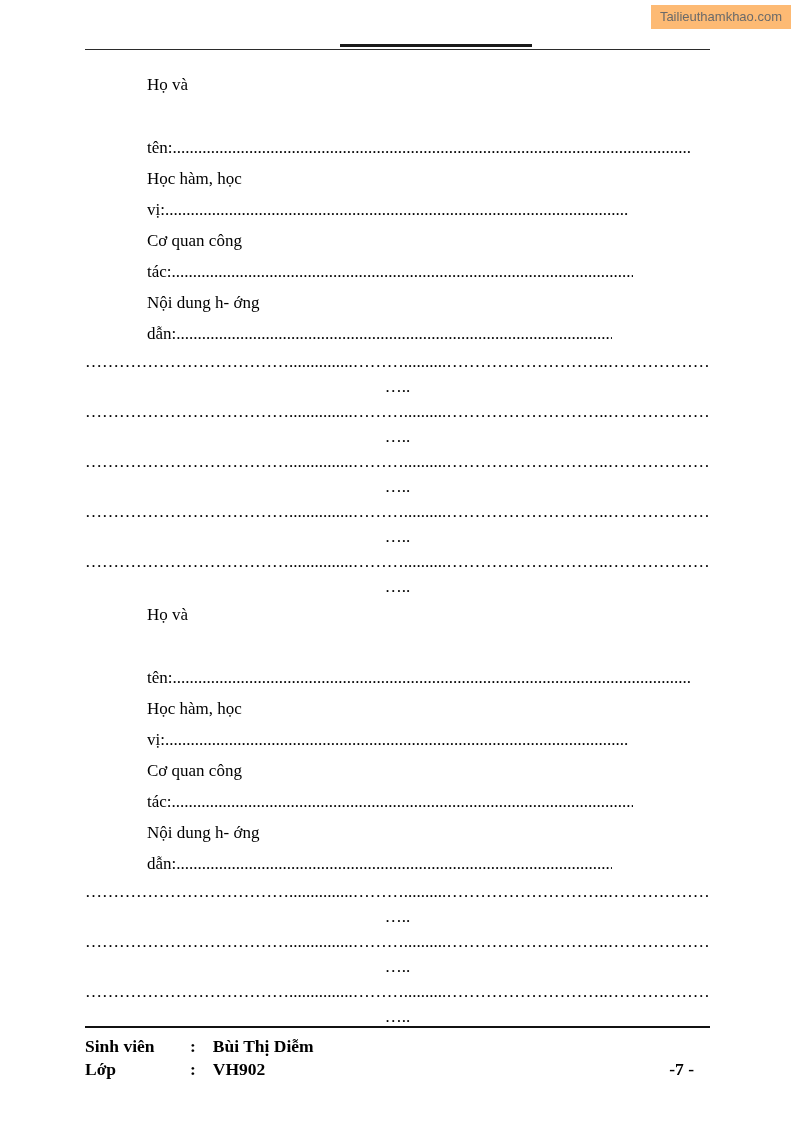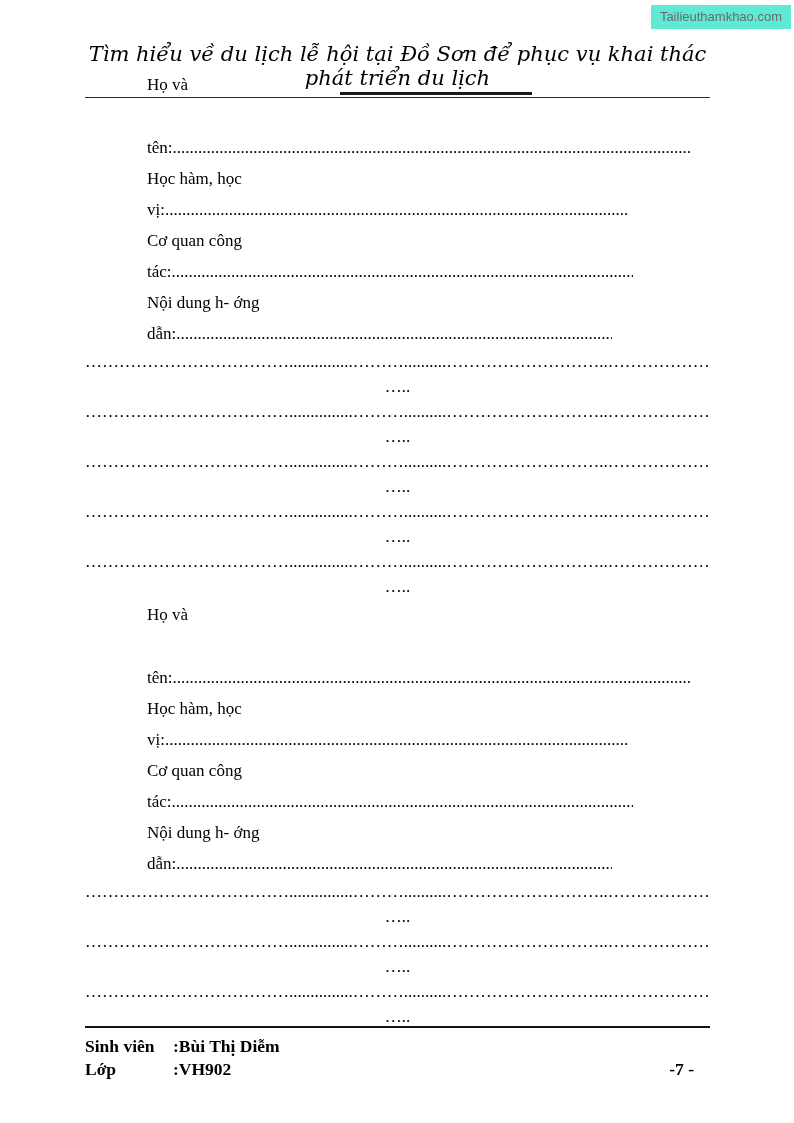--- a/index.html
+++ b/index.html
@@ -4,21 +4,21 @@
 <style>
   * { margin:0; padding:0; box-sizing:border-box; }
   html,body { background:#ffffff; }
   .page {
     width:794px; height:1123px; position:relative; overflow:hidden;
     background:#ffffff; color:#000;
     font-family:"Liberation Serif", serif; font-size:17px;
   }
   .watermark {
     position:absolute; top:5px; right:3px;
-    background:#5eead4; color:#6a6a6a;
+    background:#fdba74; color:#6a6a6a;
     font-family:"Liberation Sans", sans-serif; font-size:13px;
     padding:4px 9px 5px;
   }
   .header {
     position:absolute; top:42px; left:85px; right:84px;
     text-align:center; font-style:italic; font-size:21px;
     font-family:"DejaVu Serif", serif;
     padding-bottom:7px; border-bottom:1.5px solid #2b2b2b;
   }
   .header-bar {
@@ -40,33 +40,32 @@
   .filler .ft { height:25px; line-height:25px; text-align:center; }
   .heading {
     padding-left:62px; line-height:31px; height:31px;
     font-weight:bold; text-decoration:underline;
   }
   .footer {
     position:absolute; left:85px; right:84px; top:1026px;
     border-top:2.5px solid #111; padding-top:7px;
     font-weight:bold; font-size:17.5px;
   }
-  .frow { display:flex; line-height:23px; height:23px; }
+  .frow { display:flex; line-height:23px; height:23px;gap:17px; }
   .flabel { width:88px; }
   .fpage { position:absolute; right:16px; bottom:0; line-height:23px; }
 </style>
 </head>
 <body>
 
 <div class="page">
 
   <div class="watermark">Tailieuthamkhao.com</div>
 
   <div class="header">
-    <span>Tìm hiểu về du lịch lễ hội tại Đồ Sơn để phục vụ khai thác phát triển du lịch</span>
     <span class="header-bar"></span>
   </div>
 
   <div class="content">
 
     <div class="fields">
       <div class="line">Họ và</div>
       <div class="line field-line w-ten">
           <span>tên:</span>
           <span class="dots">........................................................................................................................................................................................................</span>

